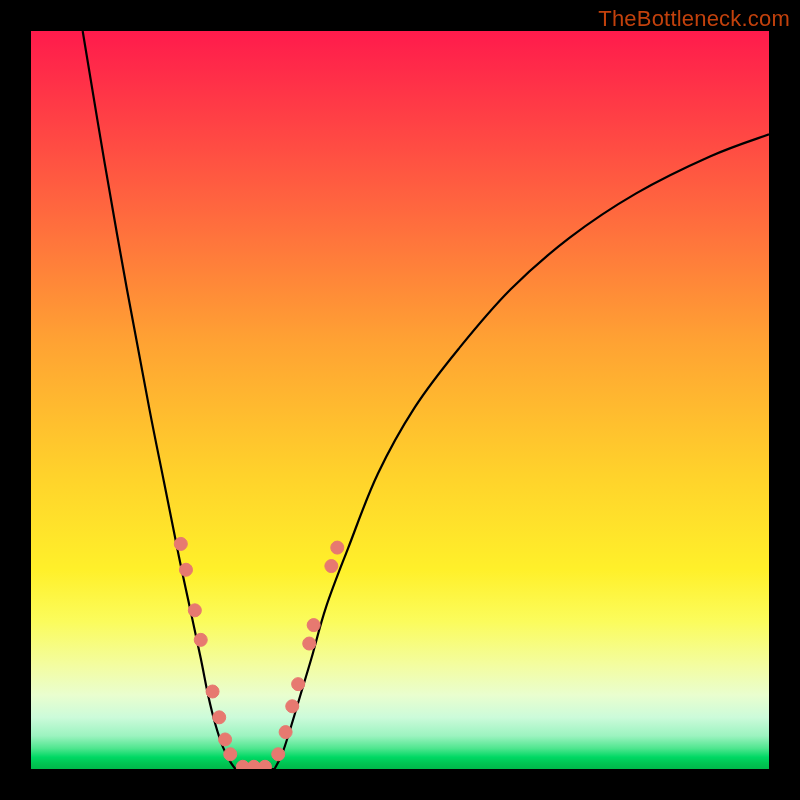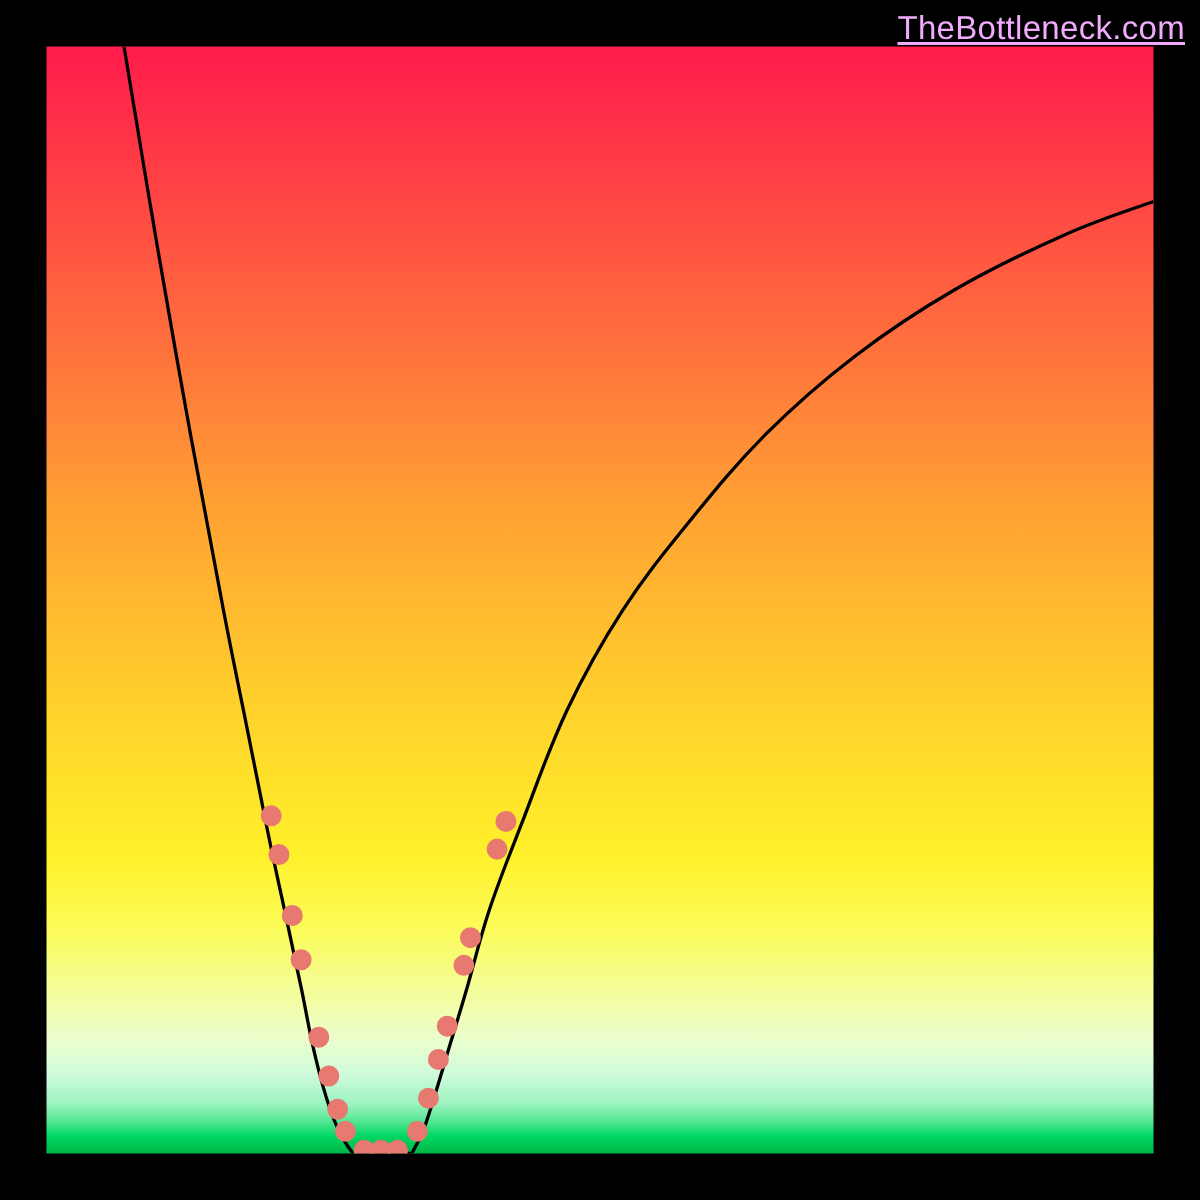--- a/index.html
+++ b/index.html
@@ -40,25 +40,24 @@
         #4fe68f 97.2%,
         #00d864 98.4%,
         #00c653 99.2%,
         #00b84a 100%
       );
   }
   .watermark {
     position: absolute;
     top: 6px;
     right: 10px;
-    color: #f0abfc;
+    color: #c2410c;
     font-size: 22px;
     letter-spacing: 0.2px;
     z-index: 20;
-    text-decoration: underline;
   }
   svg.curves {
     position: absolute;
     left: 0;
     top: 0;
     width: 738px;
     height: 738px;
     z-index: 5;
   }
   .curve {

